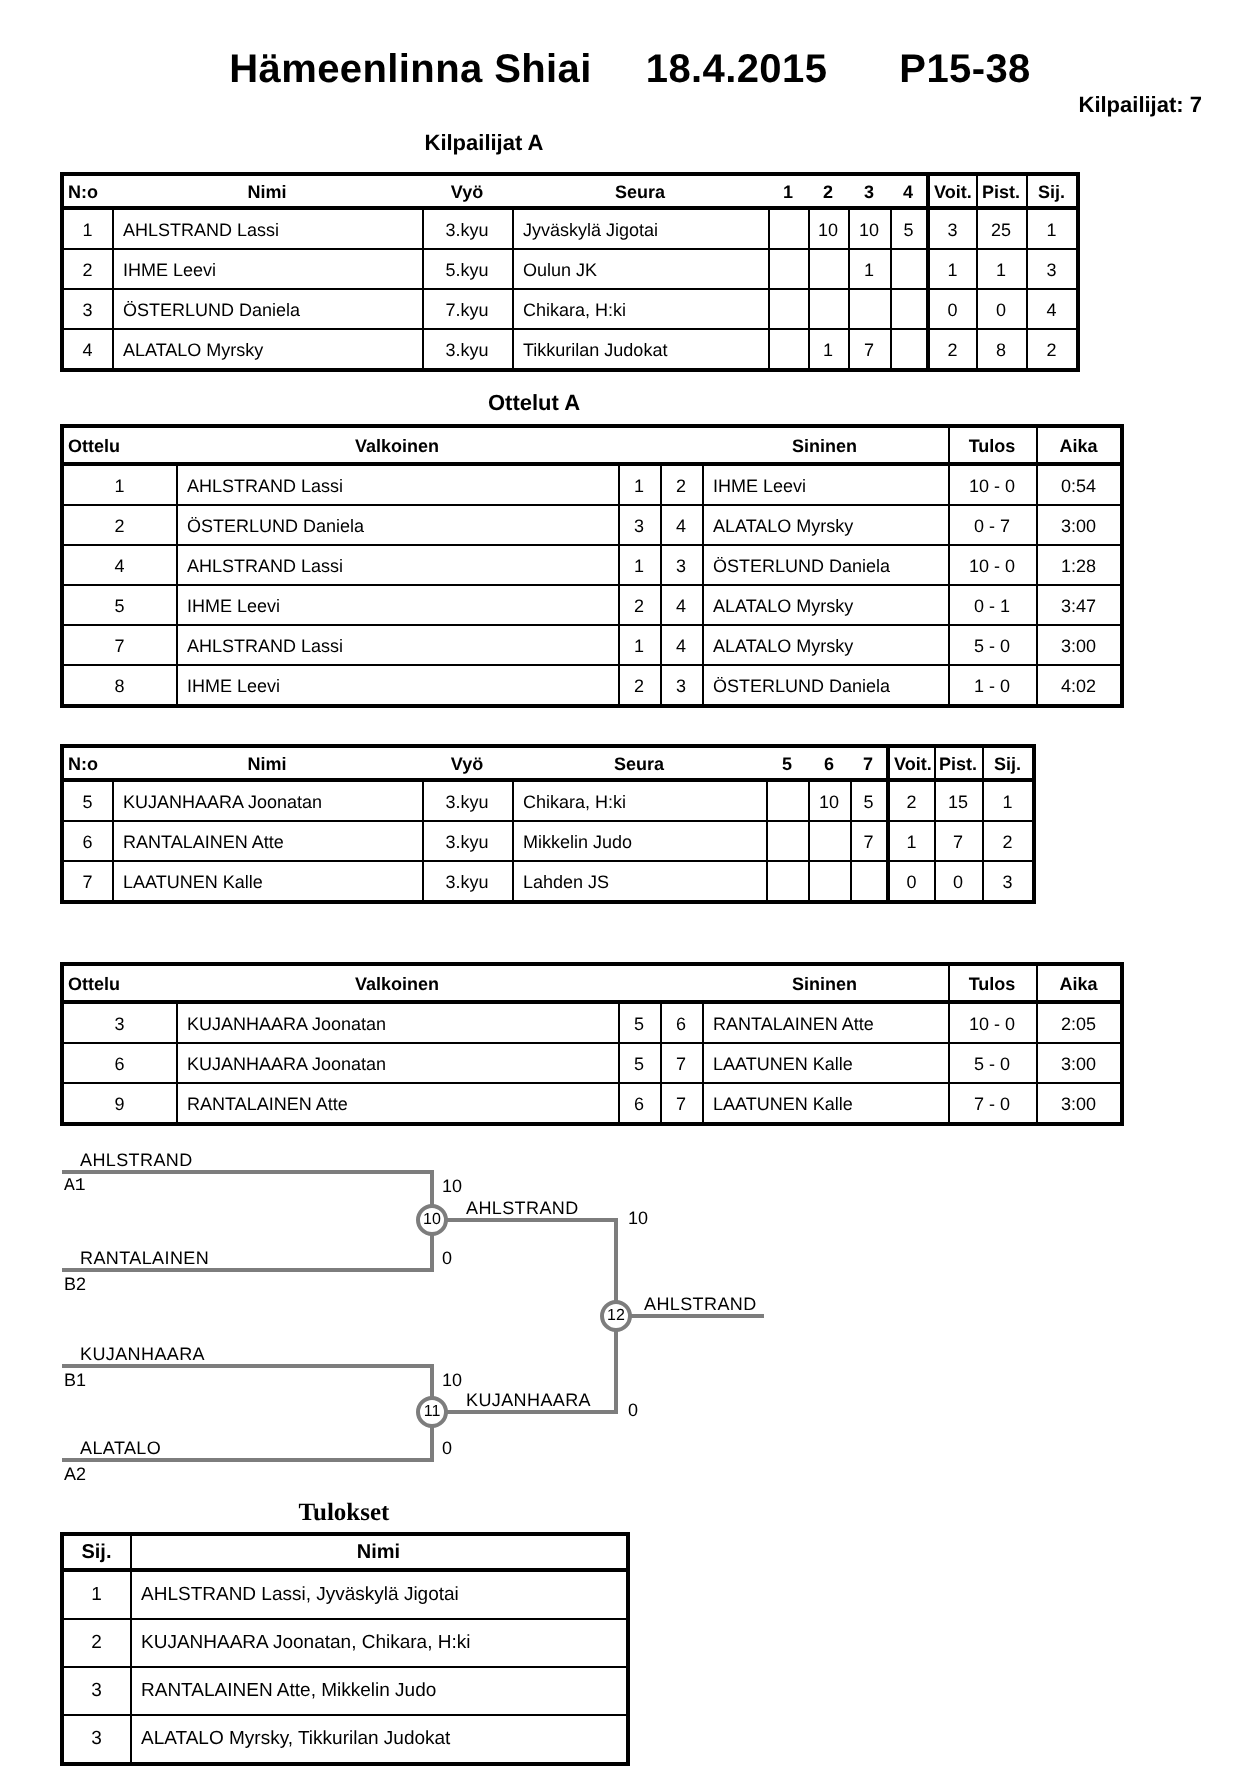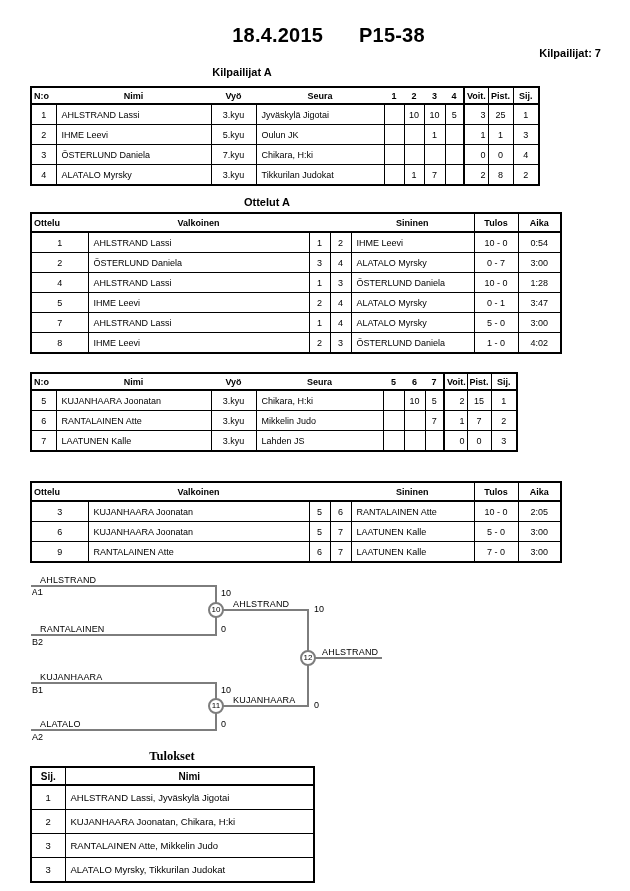--- a/index.html
+++ b/index.html
@@ -38,21 +38,21 @@
     font-size:9px; font-weight:bold; text-align:center;
     height:15px; padding:0 2px; border-bottom:2px solid #000;
     white-space:nowrap; overflow:hidden;
   }
   td {
     font-size:9px; height:19px; padding:0 2px;
     border:1px solid #000; white-space:nowrap; overflow:hidden;
   }
   .al { text-align:left; padding-left:5px; }
   .ac { text-align:center; }
-  .bl { border-left:2px solid #000 !important;text-align:right; }
+  .bl { border-left:2px solid #000 !important; }
   .hl { border-left:1px solid #000; }
   th.thl { text-align:left; }
   #pool-a  { left:30px; top:86px;  width:508px; }
   #match-a { left:30px; top:212px; width:530px; }
   #pool-b  { left:30px; top:372px; width:486px; }
   #match-b { left:30px; top:481px; width:530px; }
   #results { left:30px; top:766px; width:283px; }
   #match-a th, #match-b th { height:17px; }
   #results td { height:23px; font-size:9.5px; }
   #results th { height:16px; font-size:10px; }
@@ -67,20 +67,21 @@
     border-radius:50%; background:#fff; font-size:8px; line-height:12px;
     text-align:center; z-index:2;
   }
 </style>
 </head>
 <body>
 
 <div class="page">
 
   <div class="title">
+    <span>Hämeenlinna Shiai</span>
     <span class="t-date">18.4.2015</span>
     <span class="t-class">P15-38</span>
   </div>
   <div class="competitors-count">Kilpailijat: 7</div>
 
   <div class="sec-heading" id="h-pool-a">Kilpailijat A</div>
   <div class="sec-heading" id="h-match-a">Ottelut A</div>
   <div class="sec-heading" id="h-pool-b">Kilpailijat B</div>
   <div class="sec-heading" id="h-results">Tulokset</div>
 

